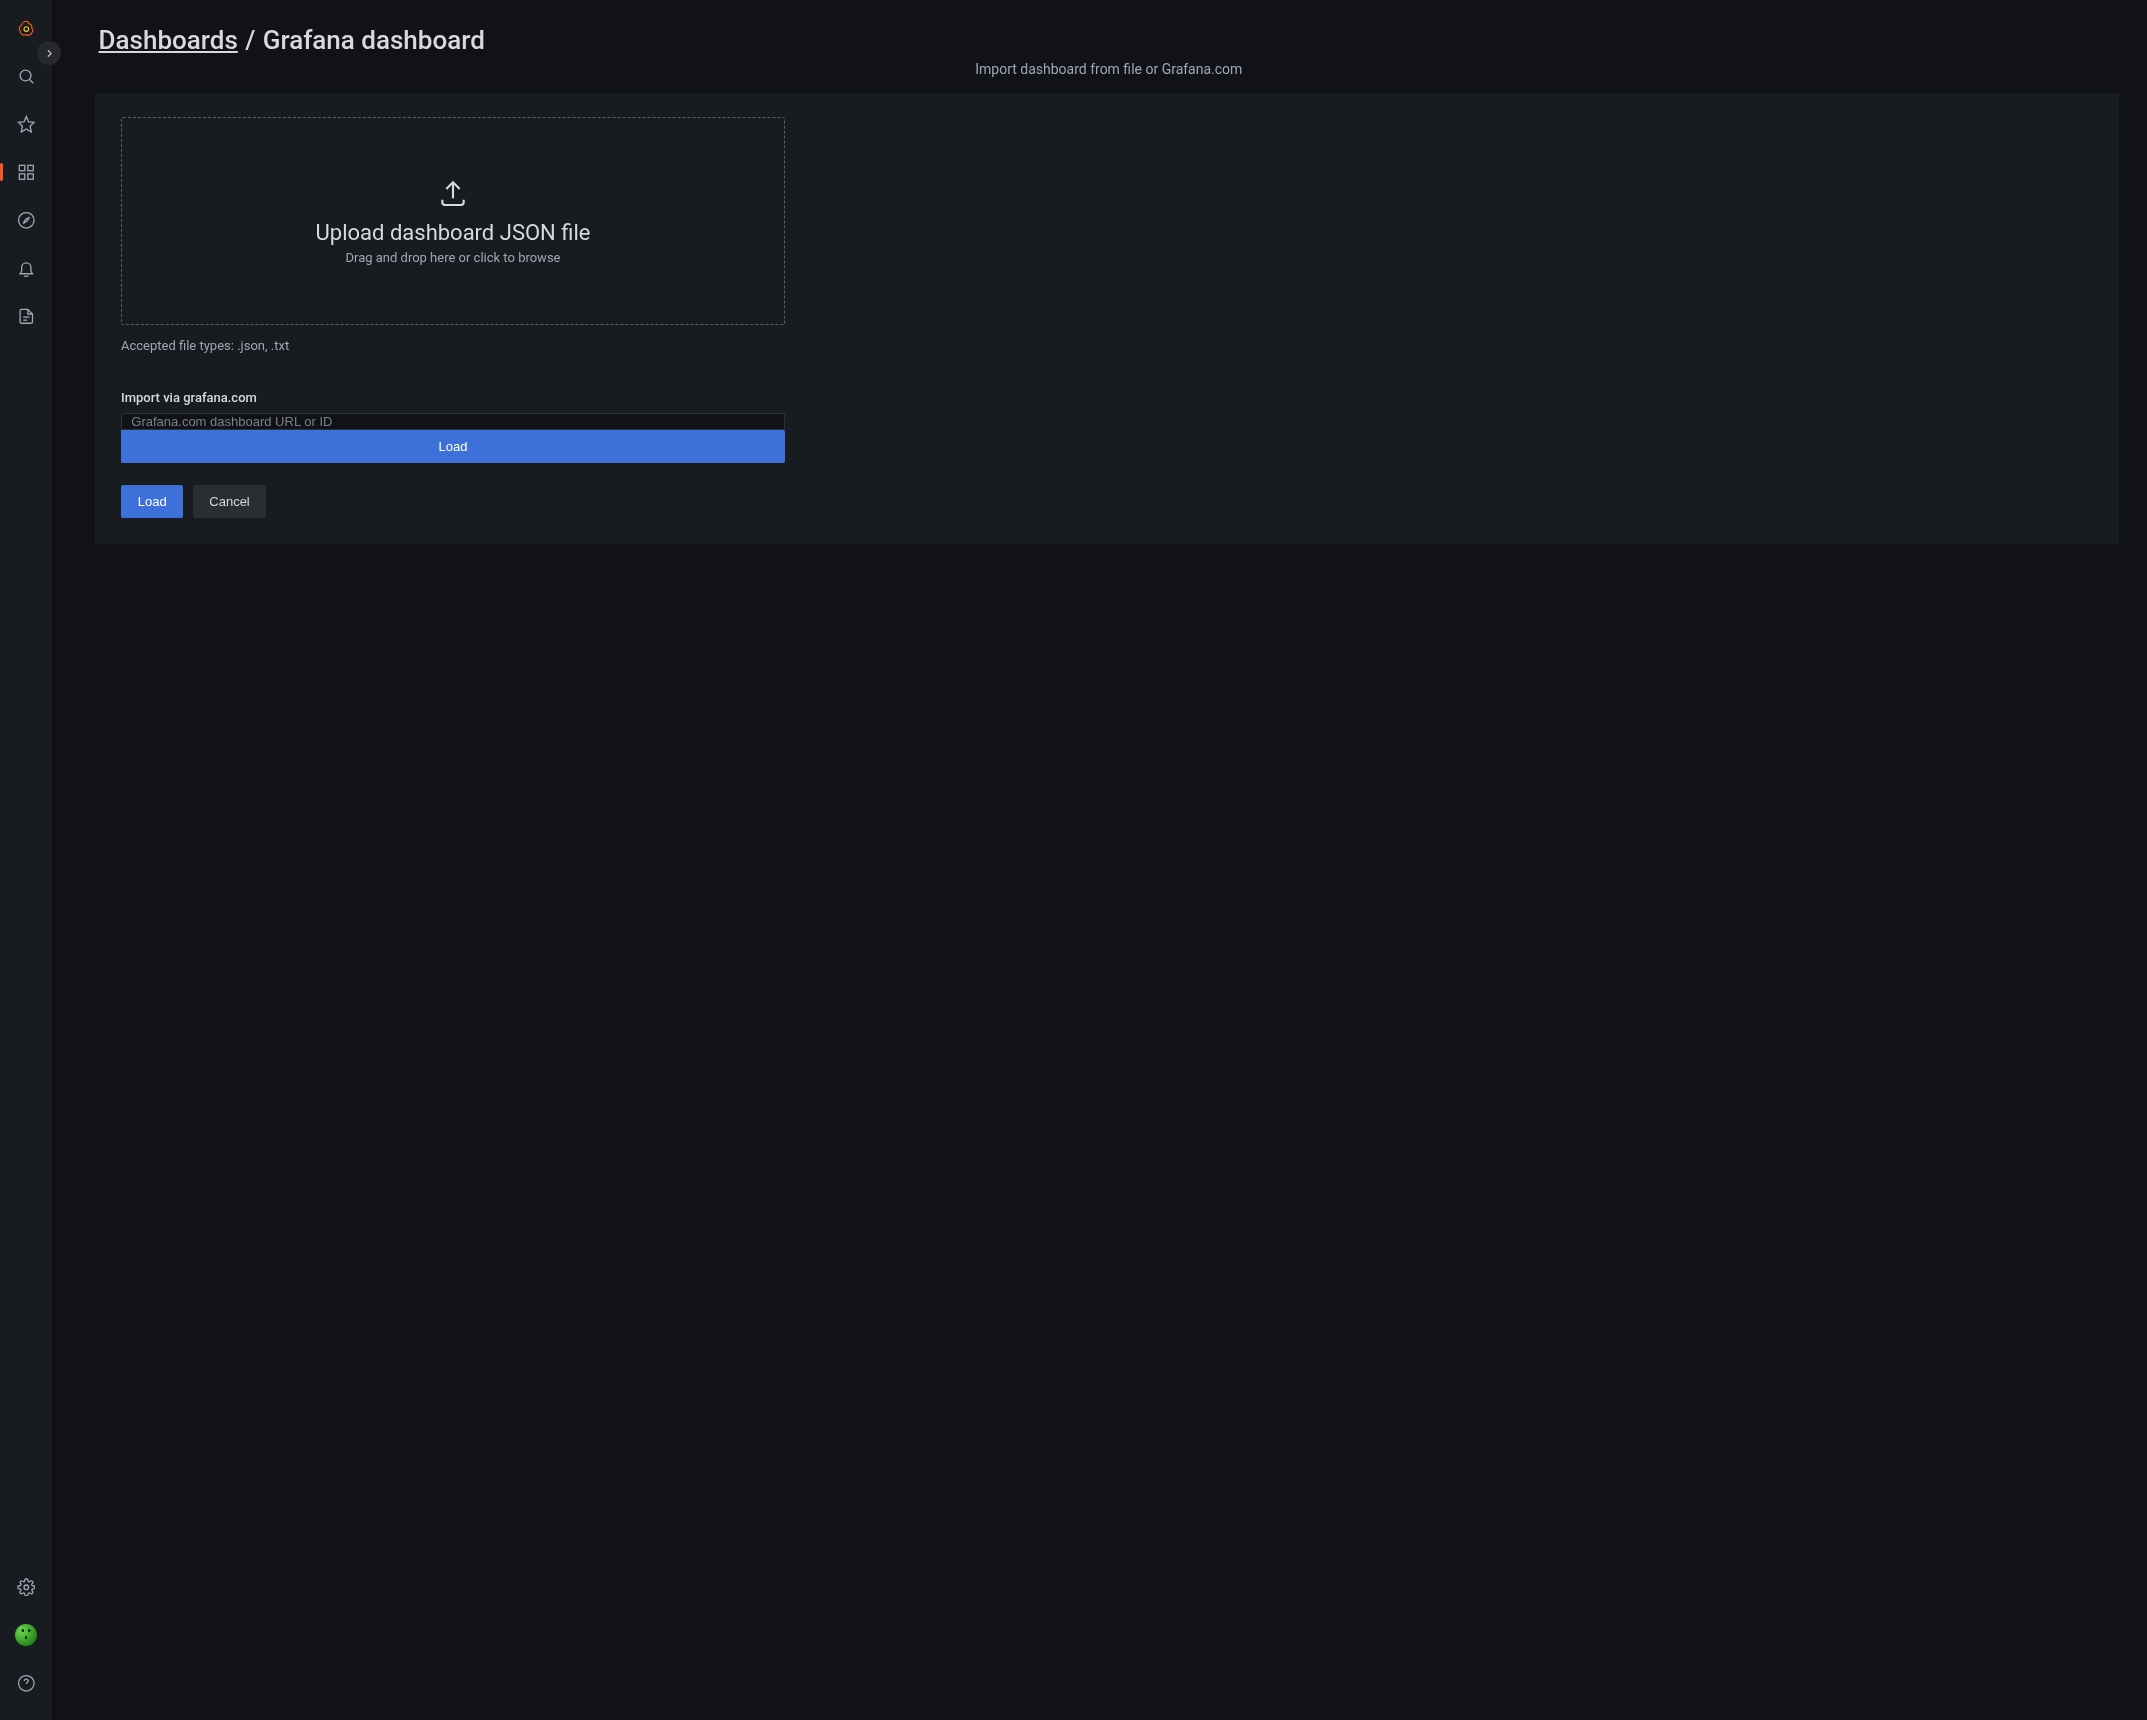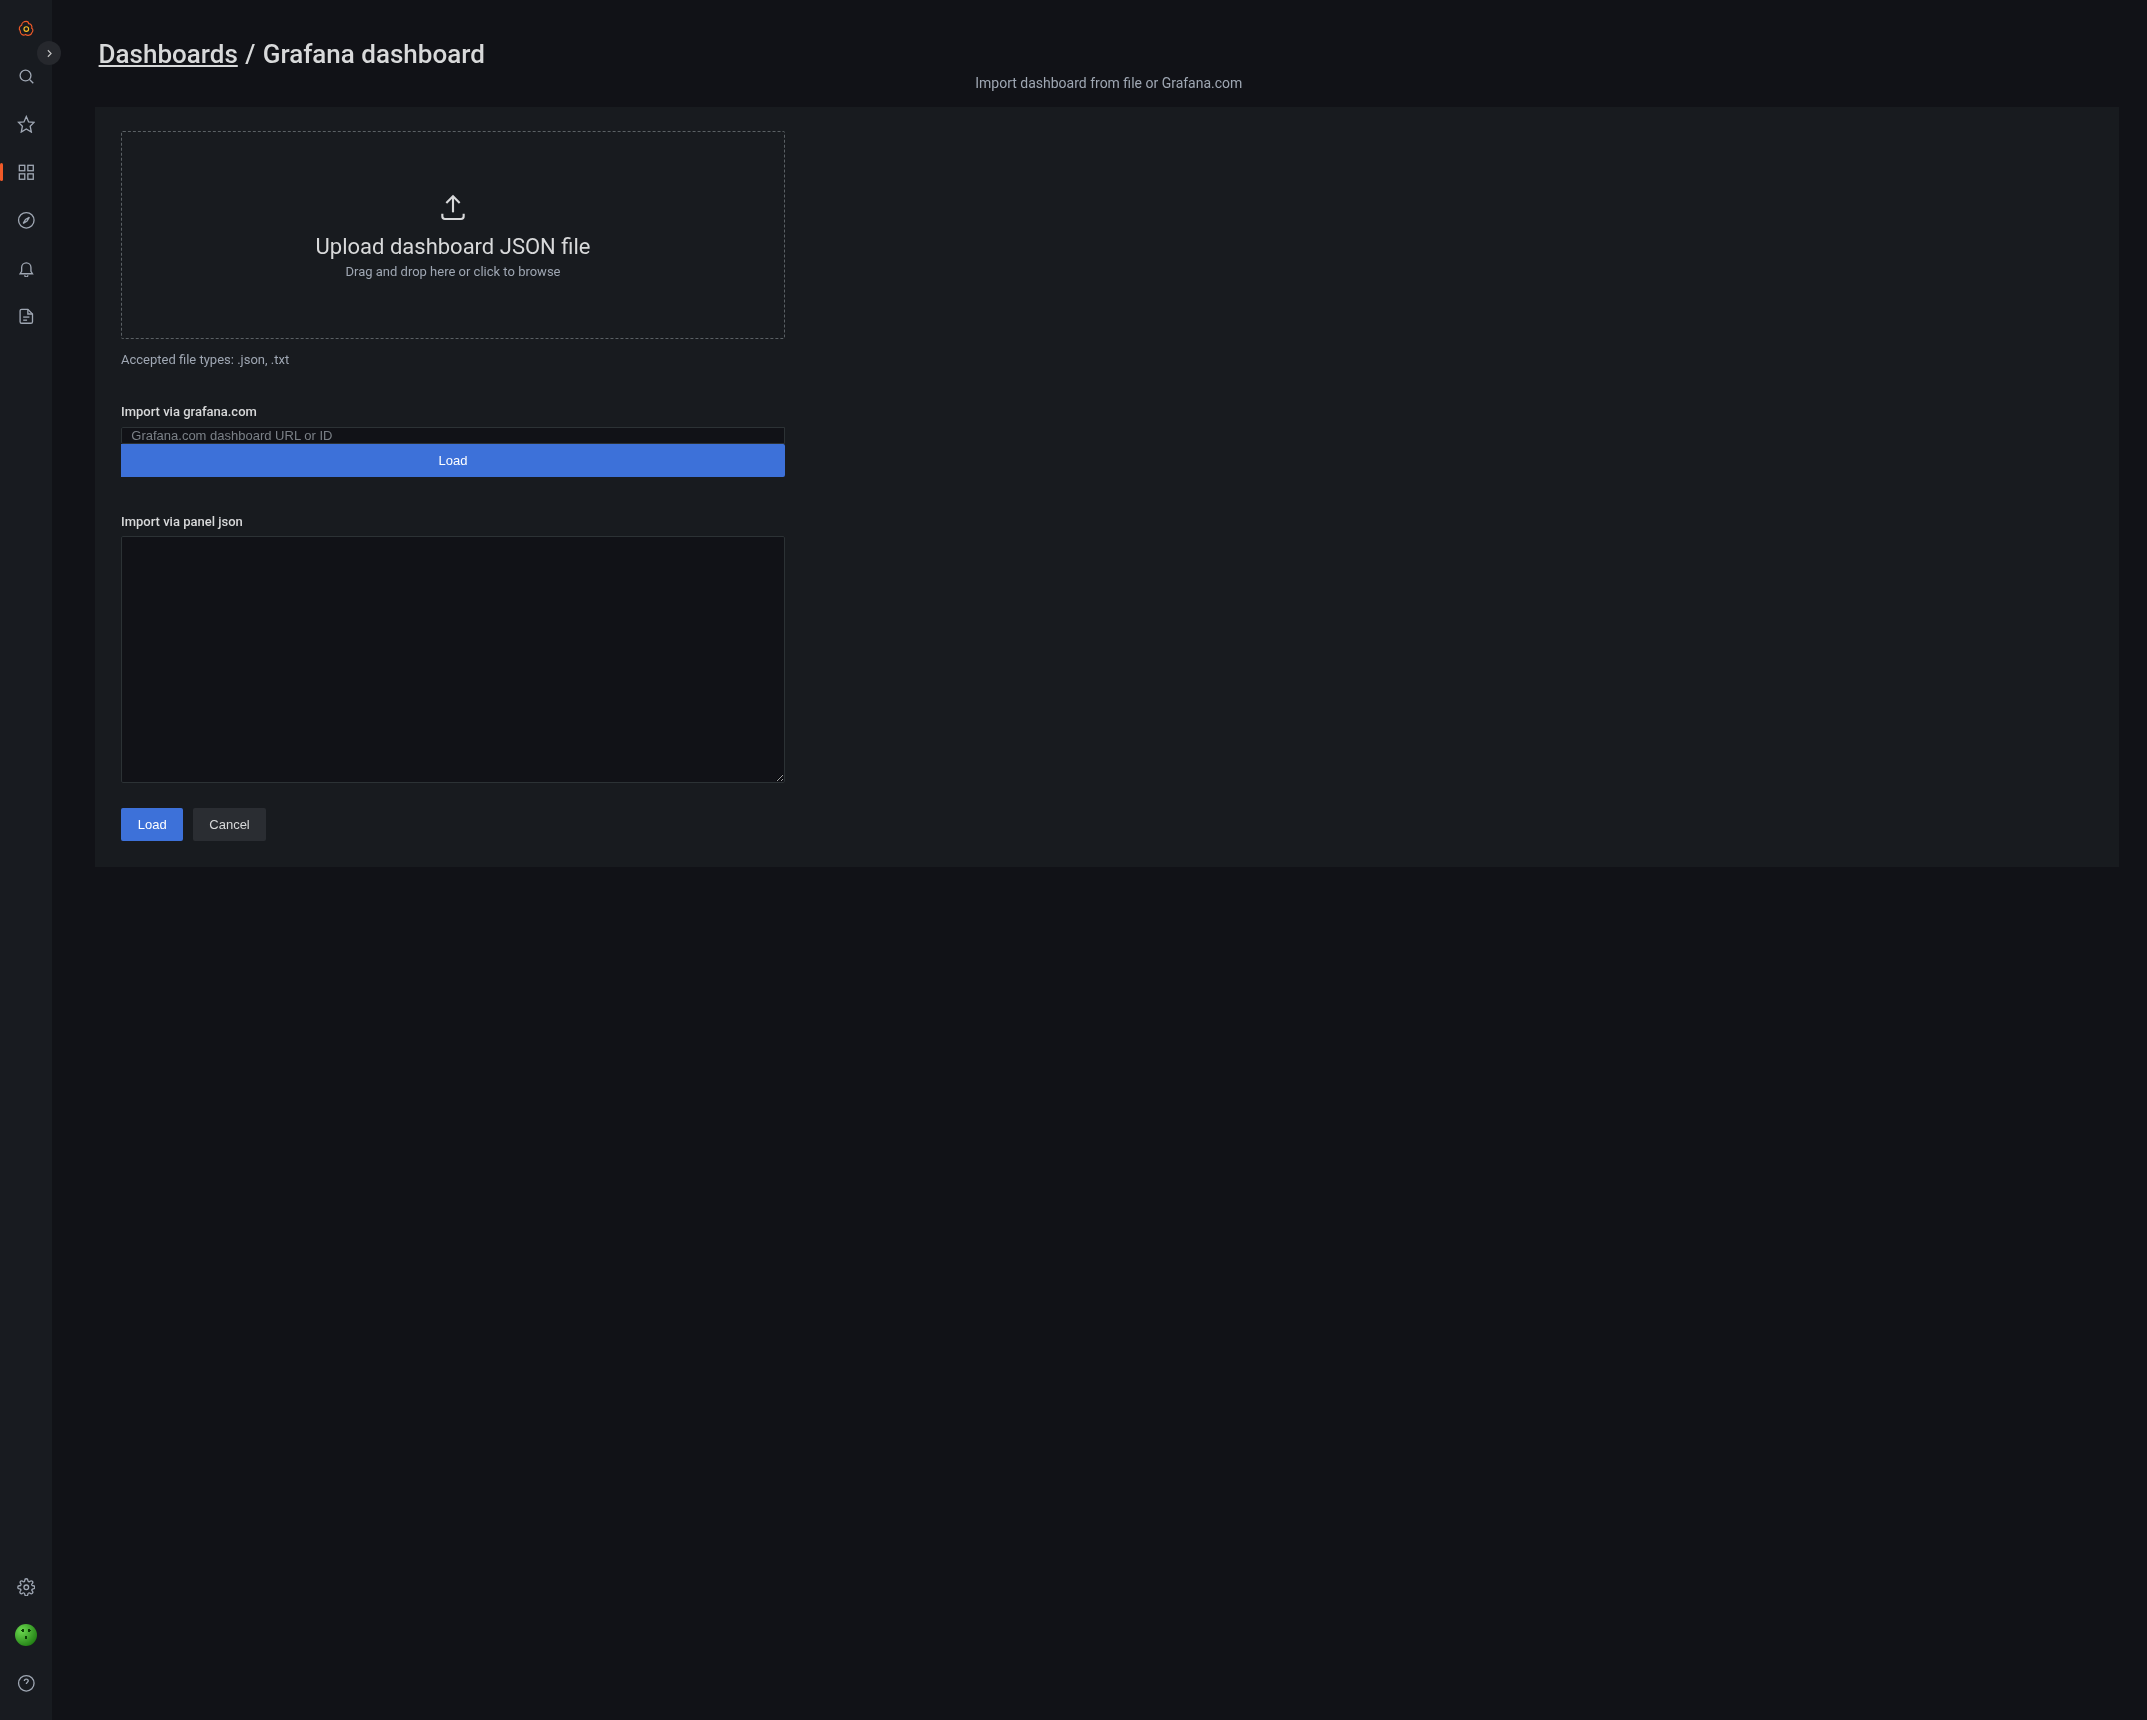--- a/index.html
+++ b/index.html
@@ -97,21 +97,21 @@
       radial-gradient(circle at 65% 30%, #0b3e06 1.4px, transparent 1.4px),
       radial-gradient(circle at 50% 60%, #0b3e06 1.4px, transparent 1.4px);
   }
 
   
   .main {
     flex: 1;
     display: flex;
     flex-direction: column;
     overflow: auto;
-    padding: 39px 28px 0 28px;
+    padding: 25px 28px 0 28px;
   }
   .page-header { margin-left: 18.6px; margin-bottom: 16.7px; }
   .breadcrumb {
     display: flex; align-items: baseline; gap: 7.4px;
     font-size: 26px; font-weight: 500;
     color: #d8d9da;
   }
   .breadcrumb a { color: #d8d9da; text-decoration: underline; cursor: pointer; }
   .breadcrumb .sep, .breadcrumb .current { font-weight: 500; }
   .page-subtitle { margin-top: 5.6px; color: var(--text-secondary); font-size: 14px; text-align: center; }
@@ -298,24 +298,20 @@
       <div class="accepted">Accepted file types: .json, .txt</div>
 
       <div class="field-group">
         <div class="field-label">Import via grafana.com</div>
         <div class="input-row">
           <input class="text-input" type="text" placeholder="Grafana.com dashboard URL or ID" style="">
           <button class="btn primary attached">Load</button>
         </div>
       </div>
 
-      <div class="field-group">
-        <div class="field-label">Import via panel json</div>
-        <textarea class="json-textarea" style=""></textarea>
-      </div>
 
       <div class="action-row">
         <button class="btn primary">Load</button>
         <button class="btn secondary">Cancel</button>
       </div>
 
     </div>
   </div>
 </div>
 

